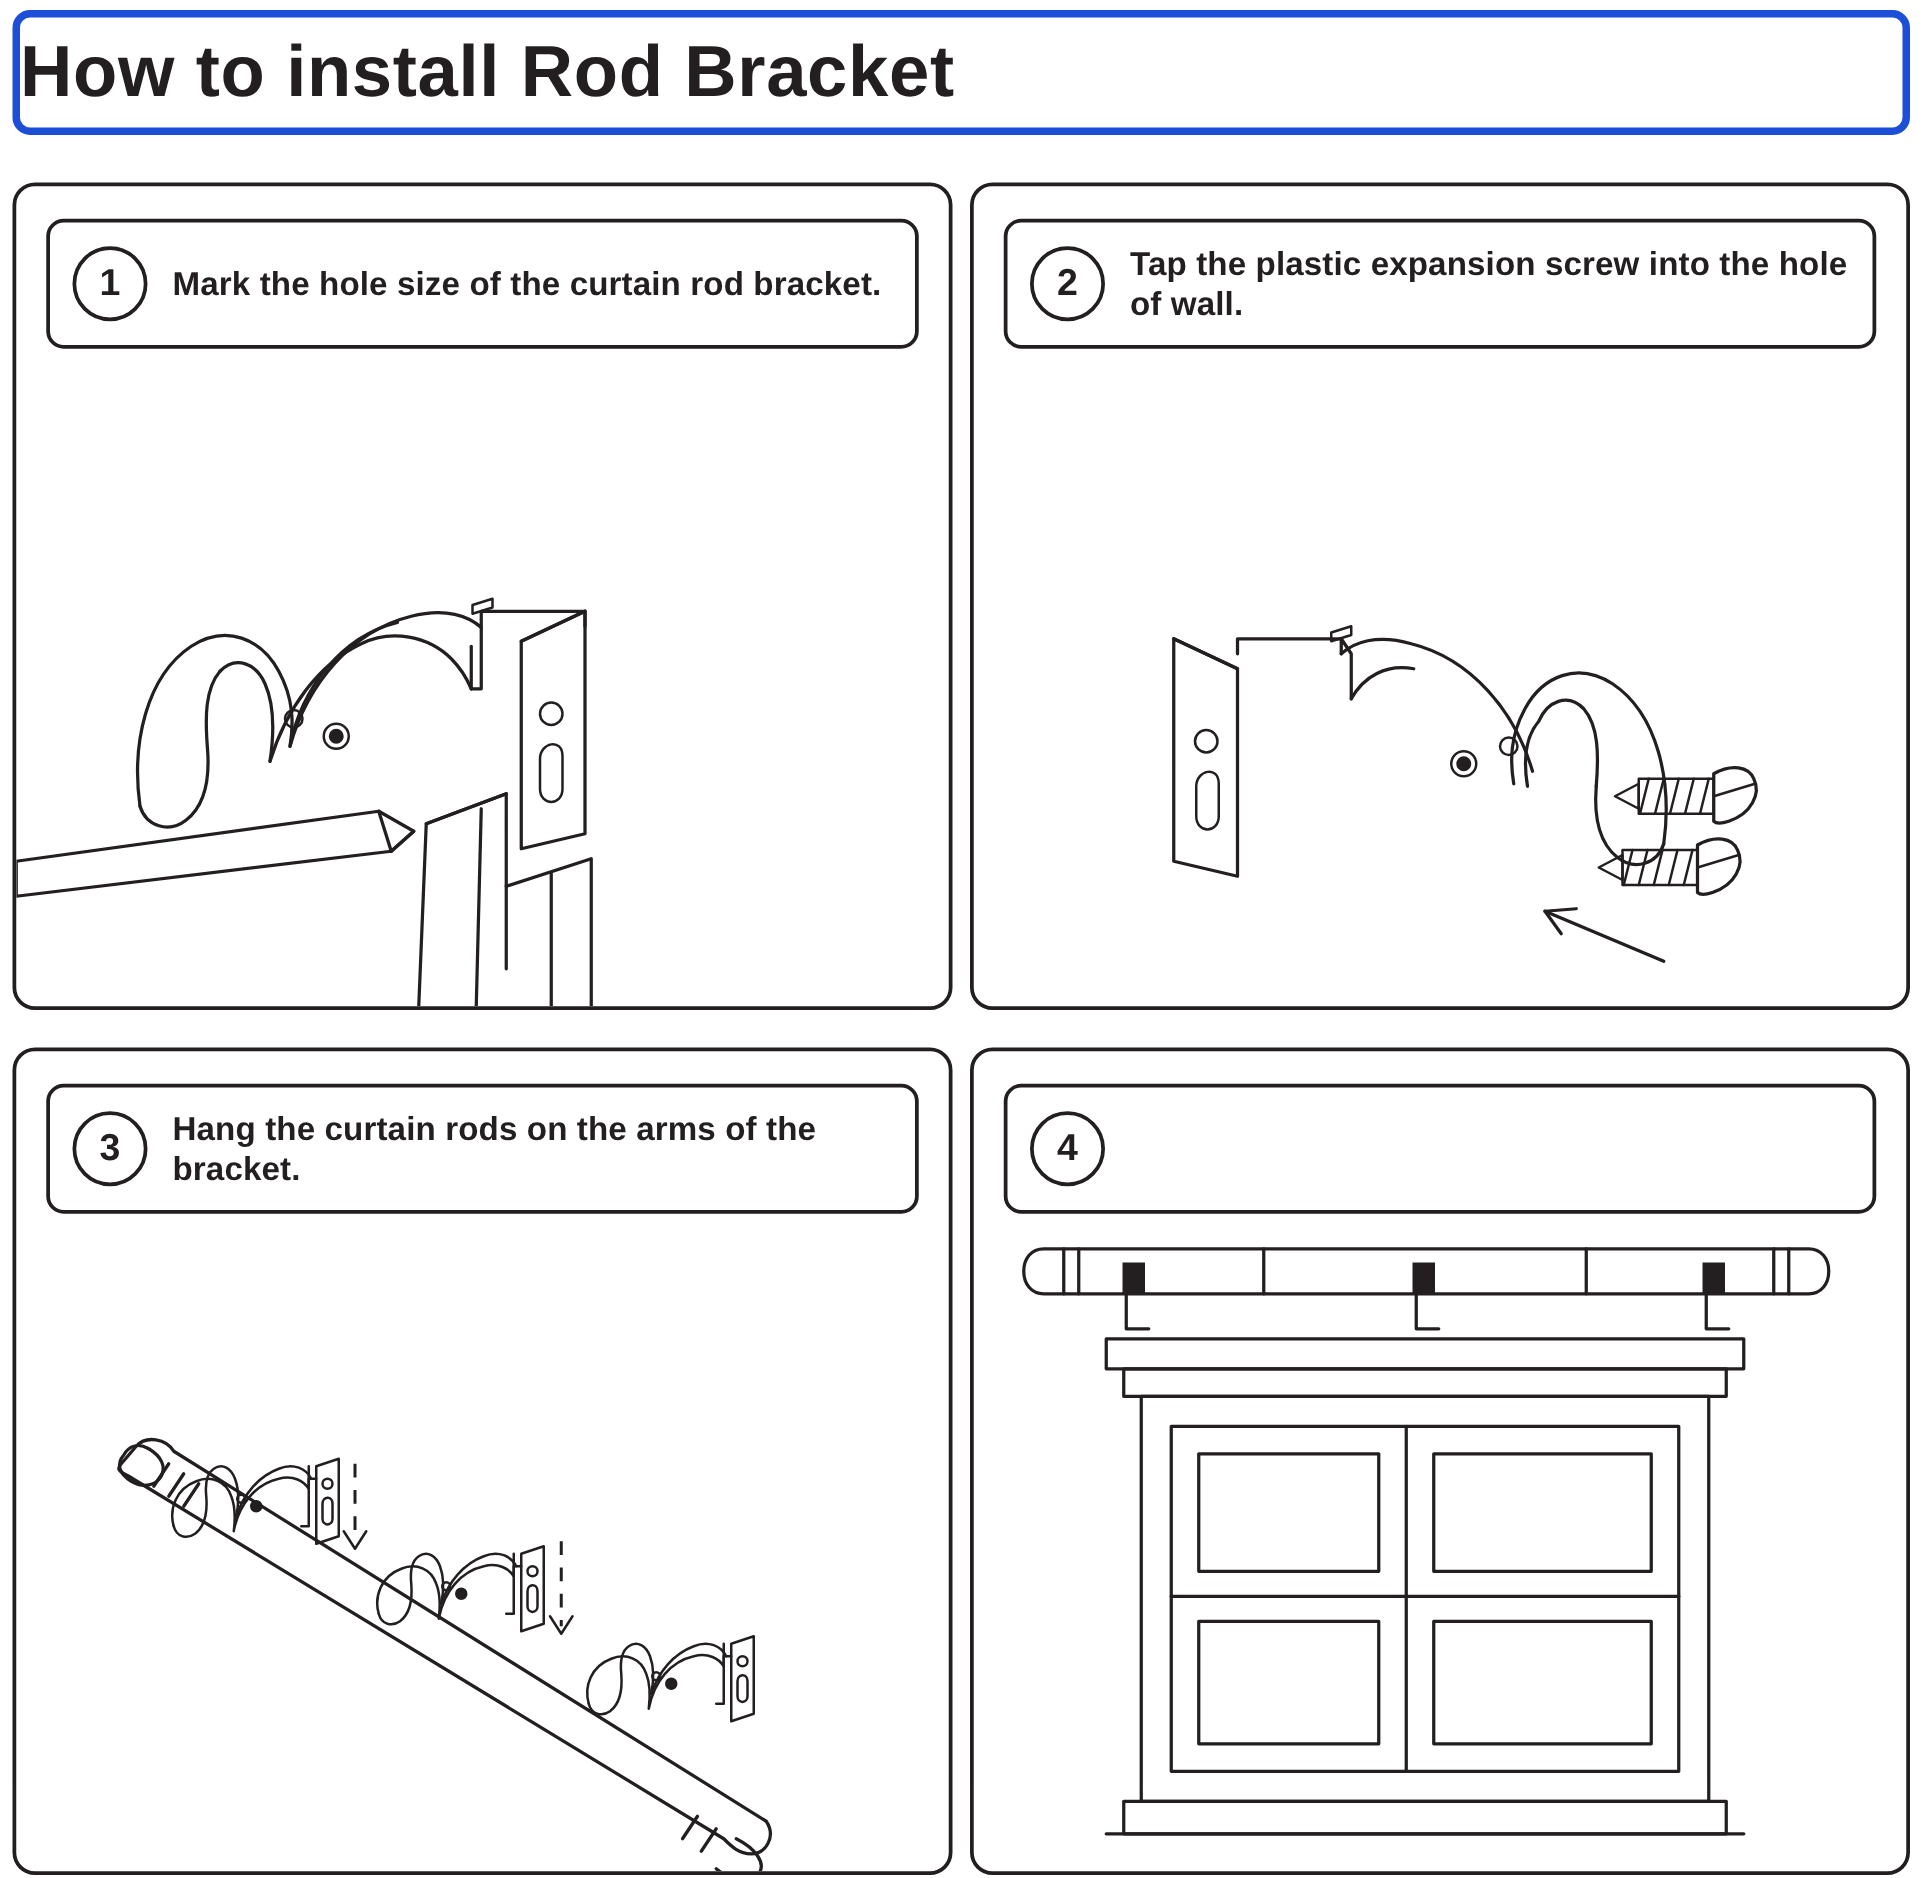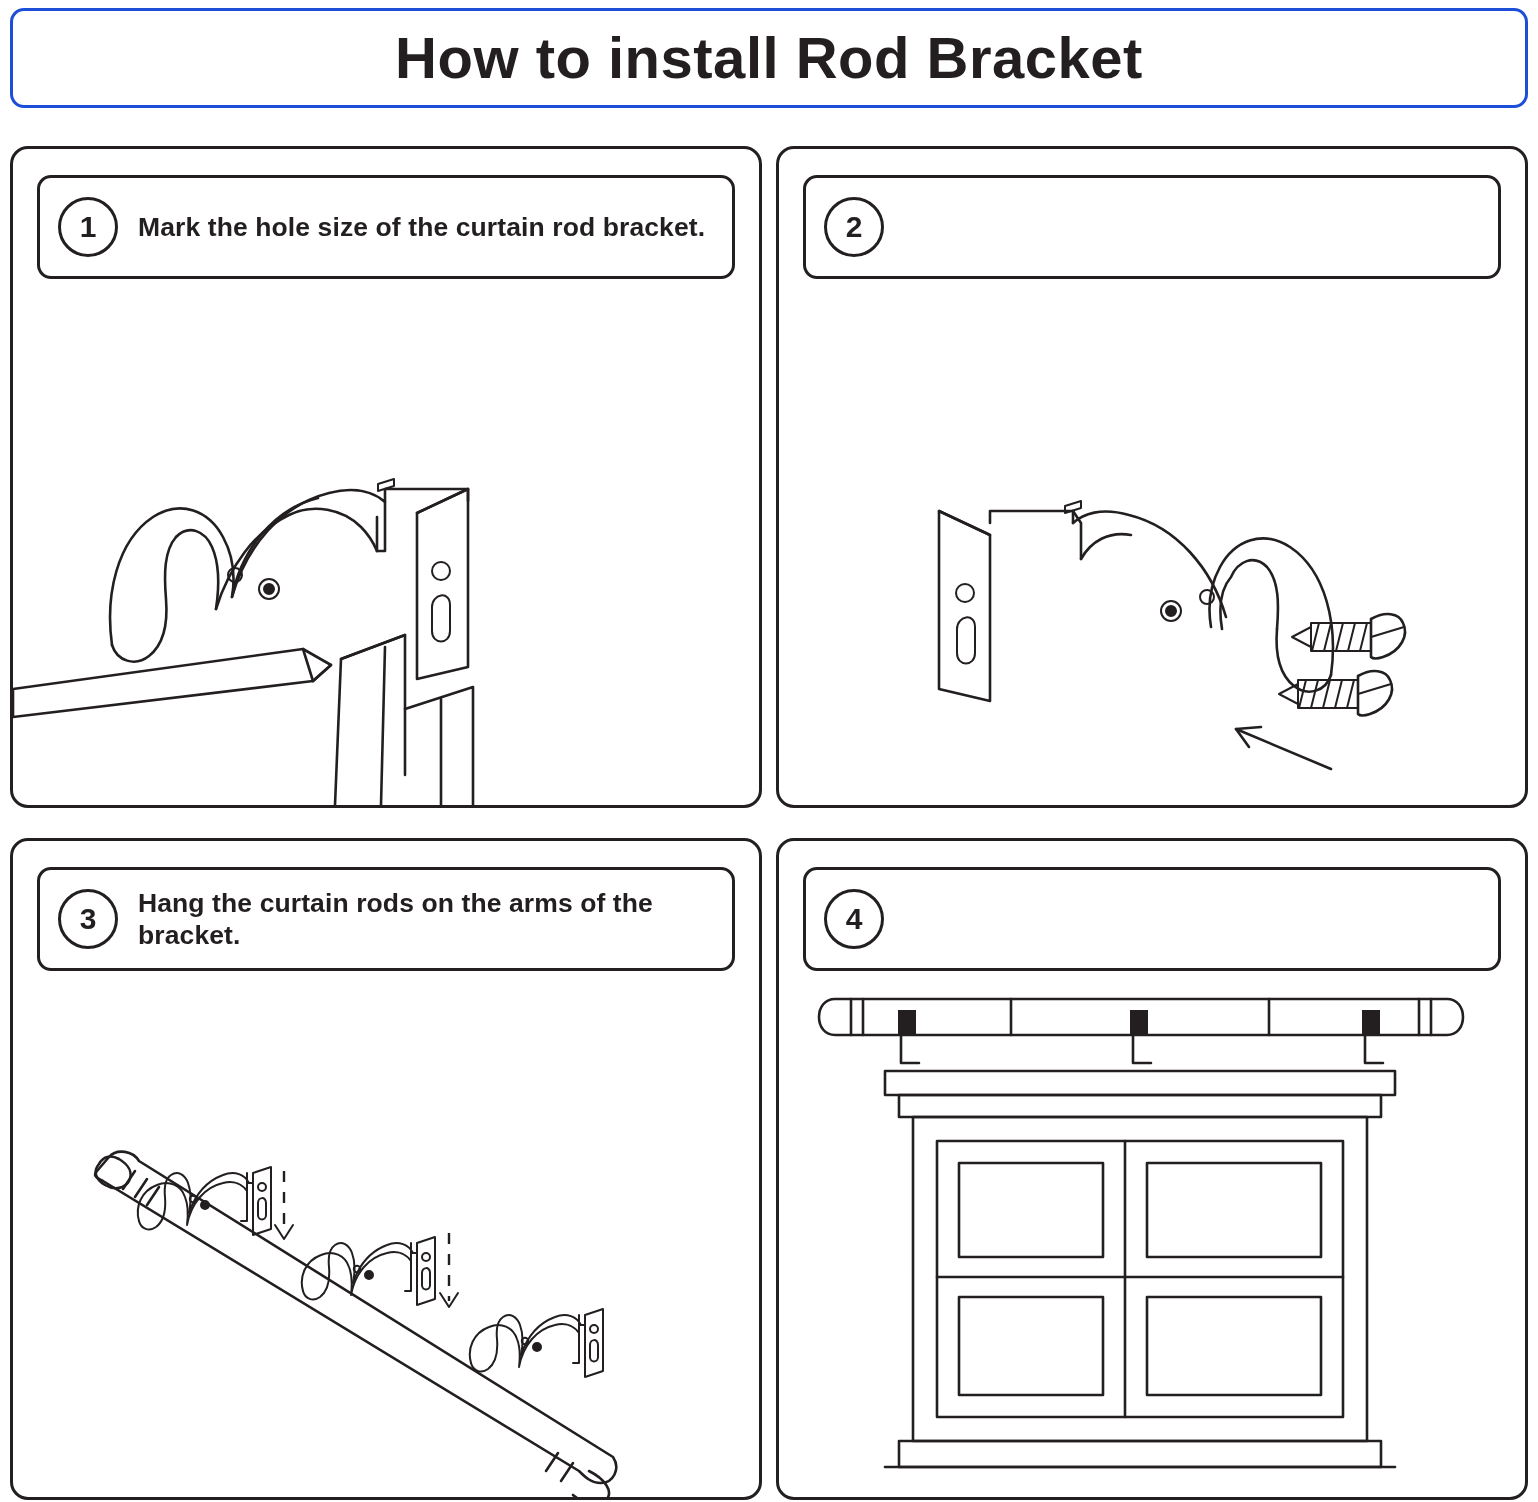--- a/index.html
+++ b/index.html
@@ -19,25 +19,25 @@
     width: 1538px;
     height: 1502px;
     box-sizing: border-box;
     padding: 8px 10px 10px 10px;
   }
   
   .title-box {
     box-sizing: border-box;
     width: 100%;
     height: 100px;
-    border: 3px solid #1d4ed8;
+    border: 6px solid #1d4ed8;
     border-radius: 14px;
     display: flex;
     align-items: center;
-    justify-content: center;
+    justify-content: flex-start;
   }
   .title-box .title-text {
     font-size: 58px;
     font-weight: bold;
     letter-spacing: 0.5px;
     line-height: 1;
   }
   
   .grid {
     margin-top: 38px;
@@ -150,20 +150,21 @@
           <path class="ln" d="M368 526 L 372 368"></path>
           <path class="ln" d="M392 430 L 460 408 L 460 526"></path>
           <path class="ln" d="M428 526 L 428 420"></path>
         </svg>
       </div>
     </div>
 
     <div class="panel">
       <div class="caption">
         <div class="step-num">2</div>
+        <div class="caption-text">Tap the plastic expansion screw into the hole of wall.</div>
       </div>
       <div class="art">
         <svg width="746" height="526" viewBox="0 0 746 526">
 
           <path class="ln" d="M160 232 L 160 410 L 211 422 L 211 256 Z"></path>
           <path class="ln" d="M211 256 L 160 232"></path>
           <ellipse class="ln-thin" cx="186" cy="314" rx="9" ry="9"></ellipse>
           <path class="ln-thin" d="M178 350 C 178 337, 196 333, 196 348 L 196 374 C 196 388, 178 388, 178 374 Z"></path>
 
           <path class="ln" d="M211 244 L 211 232 L 294 232 L 294 244"></path>

